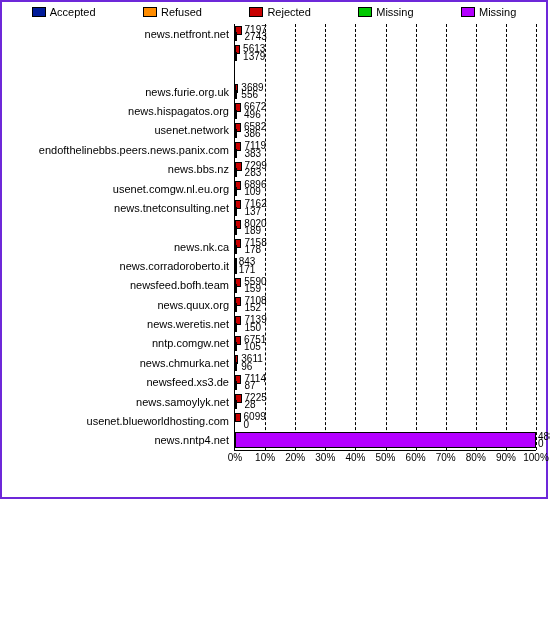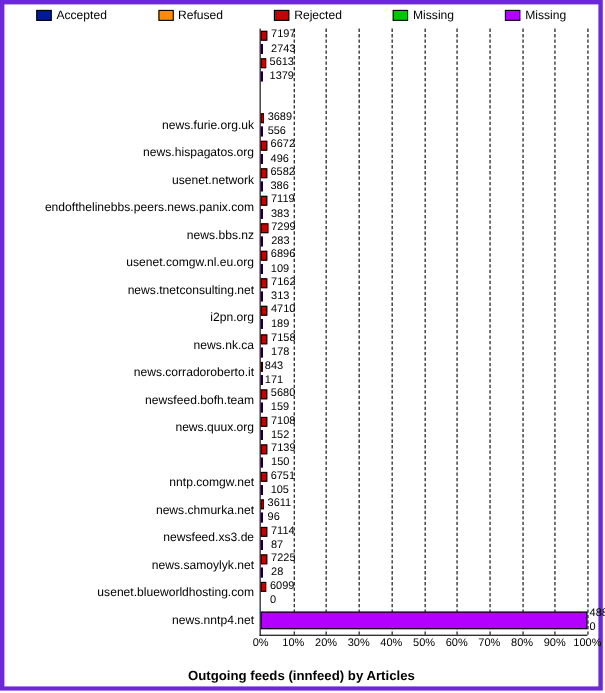--- a/index.html
+++ b/index.html
@@ -5,22 +5,22 @@
   html, body {
     margin: 0;
     padding: 0;
     background: #fff;
     font-family: Arial, Helvetica, sans-serif;
     font-size: 11px;
     color: #000;
   }
   .frame {
     width: 548px;
-    height: 628px;
-    border: 4px solid #6d28d9;
+    height: 499px;
+    border: 2px solid #6d28d9;
     position: relative;
     box-sizing: border-box;
   }
   
   .legend {
     display: flex;
     justify-content: space-around;
     padding: 4px 6px 2px 6px;
   }
   .legend-item {
@@ -172,20 +172,21 @@
           <div class="xtick" style="left: 20%;">20%</div>
           <div class="xtick" style="left: 30%;">30%</div>
           <div class="xtick" style="left: 40%;">40%</div>
           <div class="xtick" style="left: 50%;">50%</div>
           <div class="xtick" style="left: 60%;">60%</div>
           <div class="xtick" style="left: 70%;">70%</div>
           <div class="xtick" style="left: 80%;">80%</div>
           <div class="xtick" style="left: 90%;">90%</div>
           <div class="xtick" style="left: 100%;">100%</div>
           <div class="row" style="top: 0%; height: 4.54545%;">
+            <div class="ylabel">news.netfront.net</div>
             <div class="bar-track">
               <div class="bar top" style="height: 9px; width: 2.16926%; background: rgb(200, 0, 0);"></div>
               <div class="bar bot" style="height: 9px; width: 0.826771%; background: rgb(180, 0, 255);"></div>
               <div class="bar-value" style="left: calc(2.16926% + 3px); top: 1px;">7197</div>
               <div class="bar-value" style="left: calc(2.16926% + 3px); bottom: 1px;">2743</div>
             </div>
           </div>
           <div class="row" style="top: 4.54545%; height: 4.54545%;">
             <div class="bar-track">
               <div class="bar top" style="height: 9px; width: 1.69182%; background: rgb(200, 0, 0);"></div>
@@ -247,29 +248,28 @@
               <div class="bar-value" style="left: calc(2.07853% + 3px); top: 1px;">6896</div>
               <div class="bar-value" style="left: calc(2.07853% + 3px); bottom: 1px;">109</div>
             </div>
           </div>
           <div class="row" style="top: 40.9091%; height: 4.54545%;">
             <div class="ylabel">news.tnetconsulting.net</div>
             <div class="bar-track">
               <div class="bar top" style="height: 9px; width: 2.15871%; background: rgb(200, 0, 0);"></div>
               <div class="bar bot" style="height: 9px; width: 0.6%; background: rgb(180, 0, 255);"></div>
               <div class="bar-value" style="left: calc(2.15871% + 3px); top: 1px;">7162</div>
-              <div class="bar-value" style="left: calc(2.15871% + 3px); bottom: 1px;">313</div>
+              <div class="bar-value" style="left: calc(2.15871% + 3px); bottom: 1px;">137</div>
             </div>
           </div>
           <div class="row" style="top: 45.4545%; height: 4.54545%;">
-            <div class="ylabel">i2pn.org</div>
             <div class="bar-track">
               <div class="bar top" style="height: 9px; width: 2.11289%; background: rgb(200, 0, 0);"></div>
               <div class="bar bot" style="height: 9px; width: 0.6%; background: rgb(180, 0, 255);"></div>
-              <div class="bar-value" style="left: calc(2.11289% + 3px); top: 1px;">4710</div>
+              <div class="bar-value" style="left: calc(2.11289% + 3px); top: 1px;">8020</div>
               <div class="bar-value" style="left: calc(2.11289% + 3px); bottom: 1px;">189</div>
             </div>
           </div>
           <div class="row" style="top: 50%; height: 4.54545%;">
             <div class="ylabel">news.nk.ca</div>
             <div class="bar-track">
               <div class="bar top" style="height: 9px; width: 2.1575%; background: rgb(200, 0, 0);"></div>
               <div class="bar bot" style="height: 9px; width: 0.6%; background: rgb(180, 0, 255);"></div>
               <div class="bar-value" style="left: calc(2.1575% + 3px); top: 1px;">7158</div>
               <div class="bar-value" style="left: calc(2.1575% + 3px); bottom: 1px;">178</div>
@@ -282,34 +282,35 @@
               <div class="bar bot" style="height: 9px; width: 0.6%; background: rgb(180, 0, 255);"></div>
               <div class="bar-value" style="left: calc(0.25409% + 3px); top: 1px;">843</div>
               <div class="bar-value" style="left: calc(0.25409% + 3px); bottom: 1px;">171</div>
             </div>
           </div>
           <div class="row" style="top: 59.0909%; height: 4.54545%;">
             <div class="ylabel">newsfeed.bofh.team</div>
             <div class="bar-track">
               <div class="bar top" style="height: 9px; width: 2.09481%; background: rgb(200, 0, 0);"></div>
               <div class="bar bot" style="height: 9px; width: 0.6%; background: rgb(180, 0, 255);"></div>
-              <div class="bar-value" style="left: calc(2.09481% + 3px); top: 1px;">5680</div>
+              <div class="bar-value" style="left: calc(2.09481% + 3px); top: 1px;">5590</div>
               <div class="bar-value" style="left: calc(2.09481% + 3px); bottom: 1px;">159</div>
             </div>
           </div>
           <div class="row" style="top: 63.6364%; height: 4.54545%;">
             <div class="ylabel">news.quux.org</div>
             <div class="bar-track">
               <div class="bar top" style="height: 9px; width: 2.14243%; background: rgb(200, 0, 0);"></div>
               <div class="bar bot" style="height: 9px; width: 0.6%; background: rgb(180, 0, 255);"></div>
               <div class="bar-value" style="left: calc(2.14243% + 3px); top: 1px;">7108</div>
               <div class="bar-value" style="left: calc(2.14243% + 3px); bottom: 1px;">152</div>
             </div>
           </div>
           <div class="row" style="top: 68.1818%; height: 4.54545%;">
+            <div class="ylabel">news.weretis.net</div>
             <div class="bar-track">
               <div class="bar top" style="height: 9px; width: 2.15177%; background: rgb(200, 0, 0);"></div>
               <div class="bar bot" style="height: 9px; width: 0.6%; background: rgb(180, 0, 255);"></div>
               <div class="bar-value" style="left: calc(2.15177% + 3px); top: 1px;">7139</div>
               <div class="bar-value" style="left: calc(2.15177% + 3px); bottom: 1px;">150</div>
             </div>
           </div>
           <div class="row" style="top: 72.7273%; height: 4.54545%;">
             <div class="ylabel">nntp.comgw.net</div>
             <div class="bar-track">
@@ -360,15 +361,14 @@
             <div class="bar-track">
               <div class="bar bot" style="height: 16px; width: 100%; background: rgb(180, 0, 255); top: 50%; bottom: auto; transform: translateY(-50%);"></div>
               <div class="big-value-right" style="left: 100%; margin-left: 2px; top: 1px;">4880203</div>
               <div class="big-value-right" style="left: 100%; margin-left: 2px; bottom: 1px;">0</div>
             </div>
           </div>
         </div>
     </div>
   </div>
 
-  <div class="title">Outgoing feeds (innfeed) by Articles</div>
 
 </div>
 
 </body></html>

